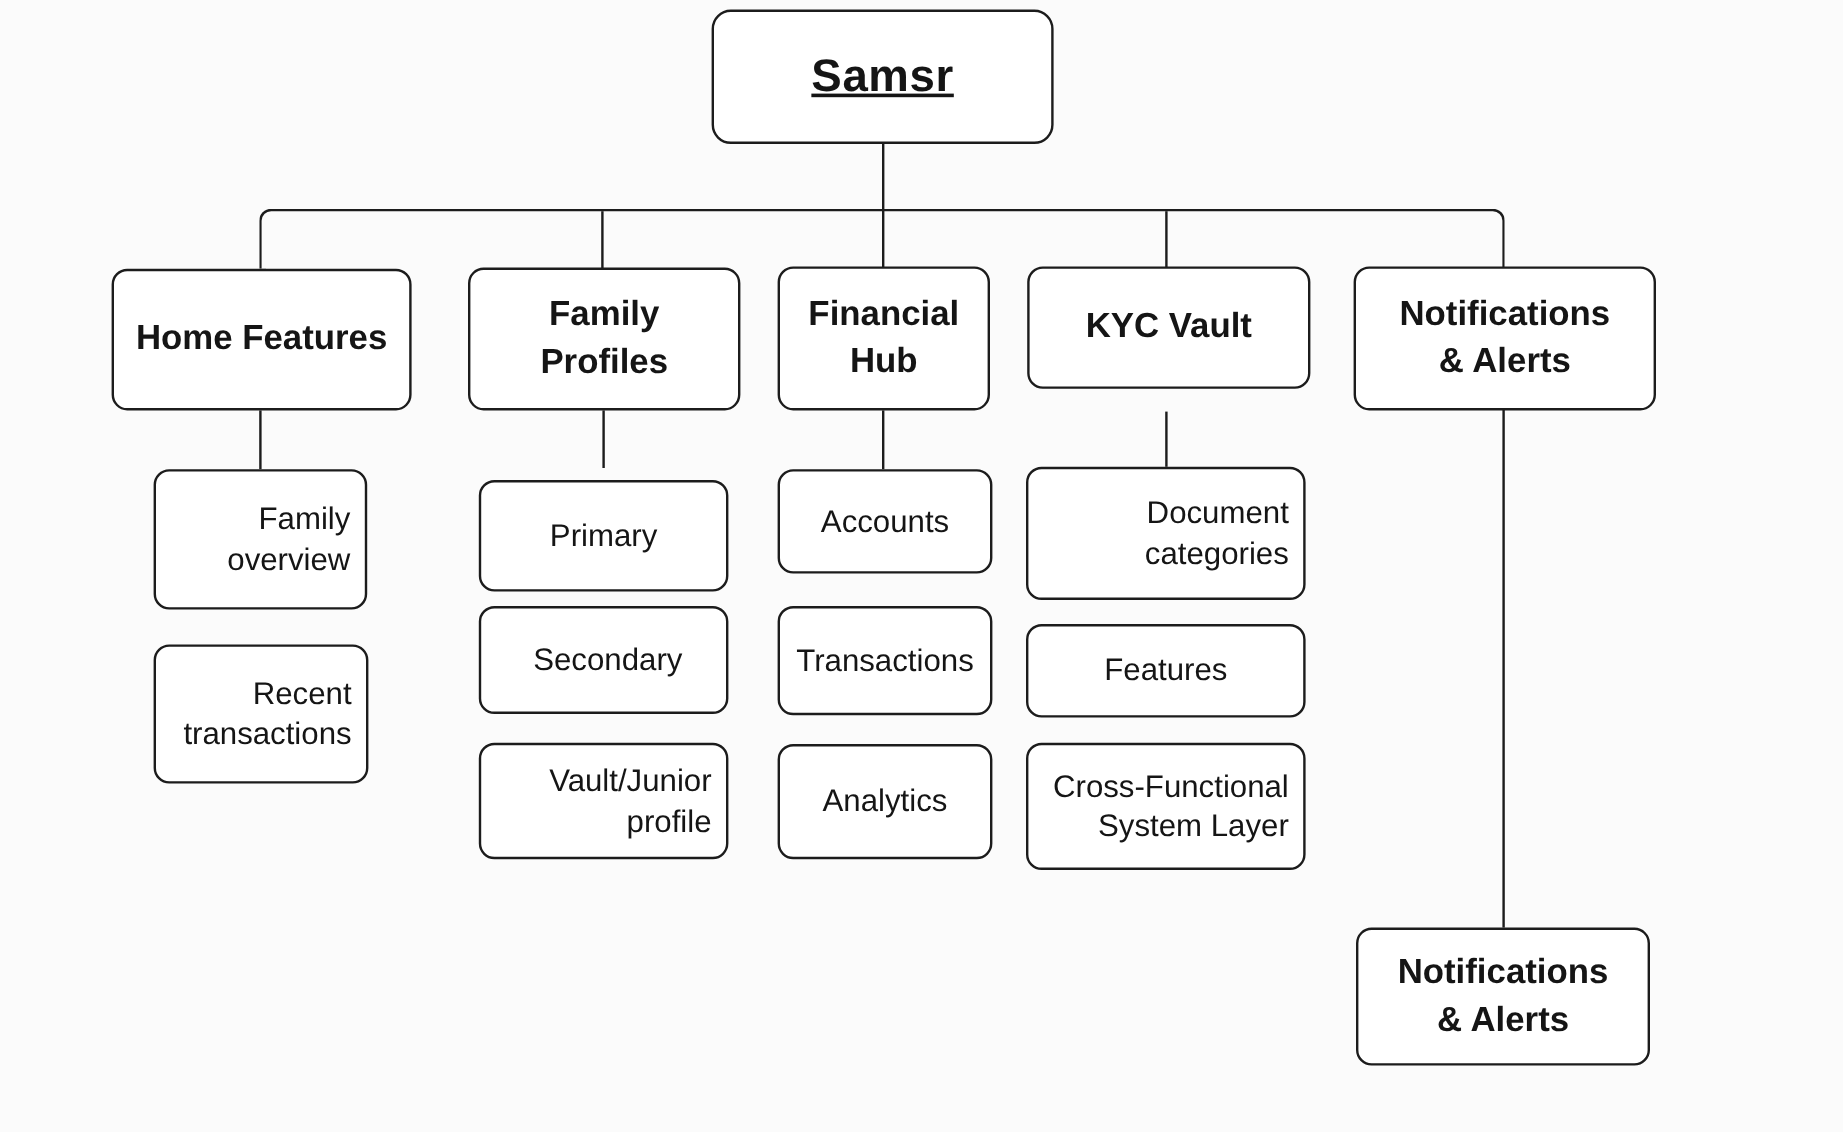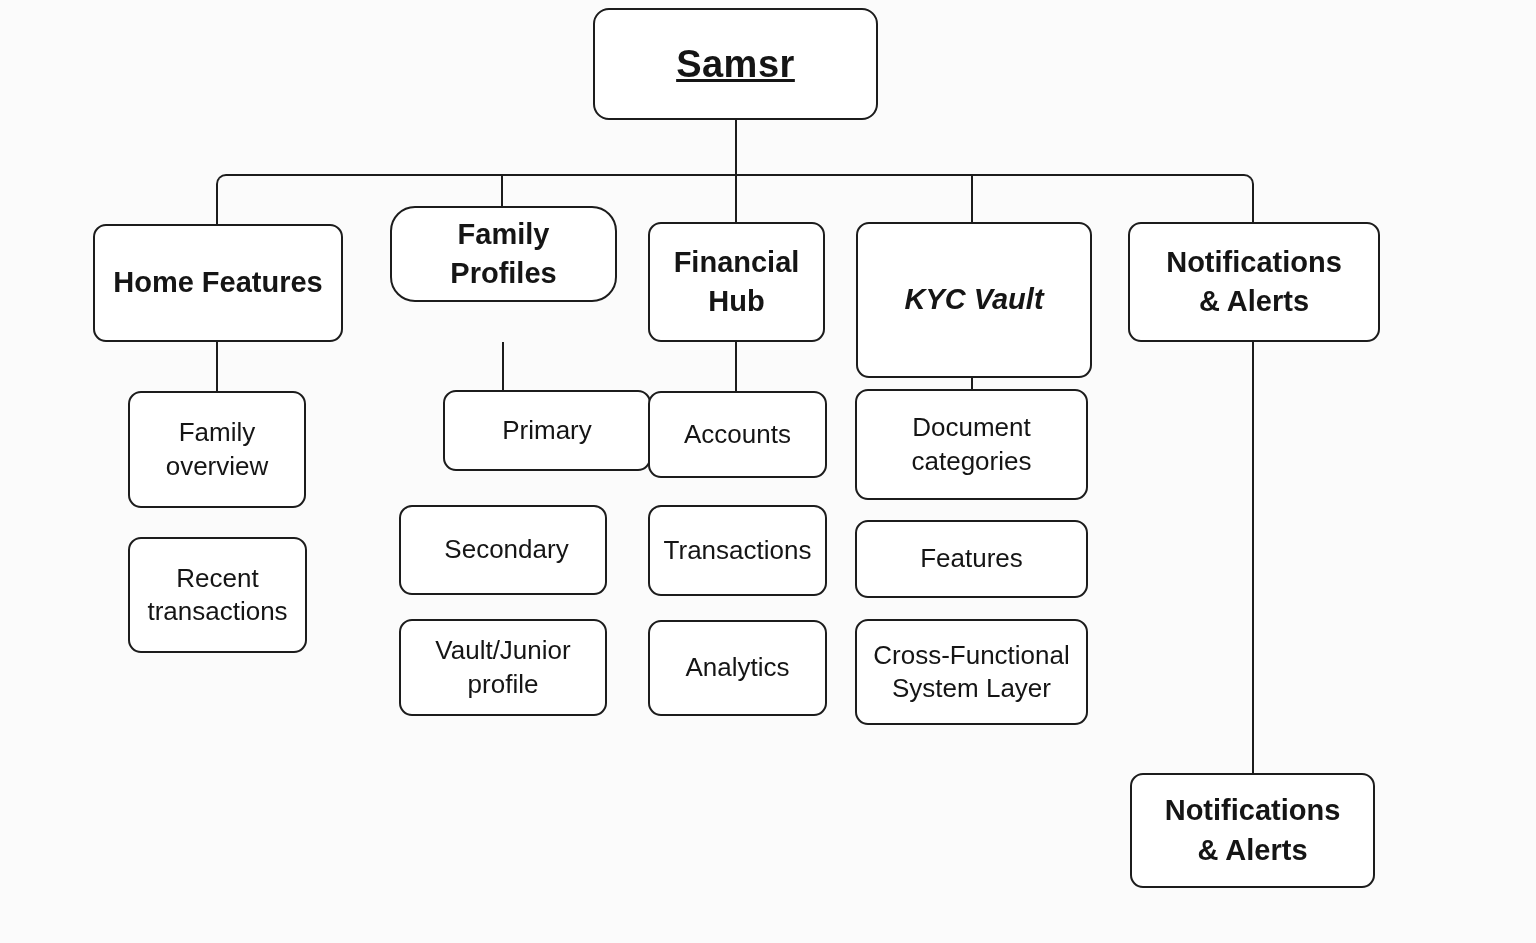--- a/index.html
+++ b/index.html
@@ -46,44 +46,45 @@
   }
   .branch-node {
     font-size: 29px;
     font-weight: 700;
     line-height: 1.35;
   }
   .child-node {
     font-size: 26px;
     font-weight: 400;
     line-height: 1.28;
+    text-align: right;
   }
   
   .line {
     position: absolute;
     background: var(--line);
   }
   .v { width: 2px; }
   .bus {
     position: absolute;
     background: transparent;
     border: 2px solid var(--line);
     border-bottom: none;
     border-radius: 10px 10px 0 0;
   }
   
   #n-root  { left: 593px;  top: 8px;   width: 285px; height: 112px; text-decoration: underline; }
   #n-b0    { left: 93px;   top: 224px; width: 250px; height: 118px; }
-  #n-b1    { left: 390px;  top: 206px; width: 227px; height: 96px; border-radius: 25px; }
+  #n-b1    { left: 390px;  top: 223px; width: 227px; height: 119px; }
   #n-b2    { left: 648px;  top: 222px; width: 177px; height: 120px; }
-  #n-b3    { left: 856px;  top: 222px; width: 236px; height: 156px; font-style: italic; }
+  #n-b3    { left: 856px;  top: 222px; width: 236px; height: 102px; }
   #n-b4    { left: 1128px; top: 222px; width: 252px; height: 120px; }
   #n-c0a   { left: 128px;  top: 391px; width: 178px; height: 117px; }
   #n-c0b   { left: 128px;  top: 537px; width: 179px; height: 116px; }
-  #n-c1a   { left: 399px;  top: 390px; width: 208px; height: 81px; margin-left: 44px;  }
+  #n-c1a   { left: 399px;  top: 400px; width: 208px; height: 93px;  }
   #n-c1b   { left: 399px;  top: 505px; width: 208px; height: 90px; padding-left: 19px;  }
   #n-c1c   { left: 399px;  top: 619px; width: 208px; height: 97px;  }
   #n-c2a   { left: 648px;  top: 391px; width: 179px; height: 87px;  }
   #n-c2b   { left: 648px;  top: 505px; width: 179px; height: 91px;  }
   #n-c2c   { left: 648px;  top: 620px; width: 179px; height: 96px;  }
   #n-c3a   { left: 855px;  top: 389px; width: 233px; height: 111px; }
   #n-c3b   { left: 855px;  top: 520px; width: 233px; height: 78px;  }
   #n-c3c   { left: 855px;  top: 619px; width: 233px; height: 106px; }
   #n-c4a   { left: 1130px; top: 773px; width: 245px; height: 115px; }
 </style>

